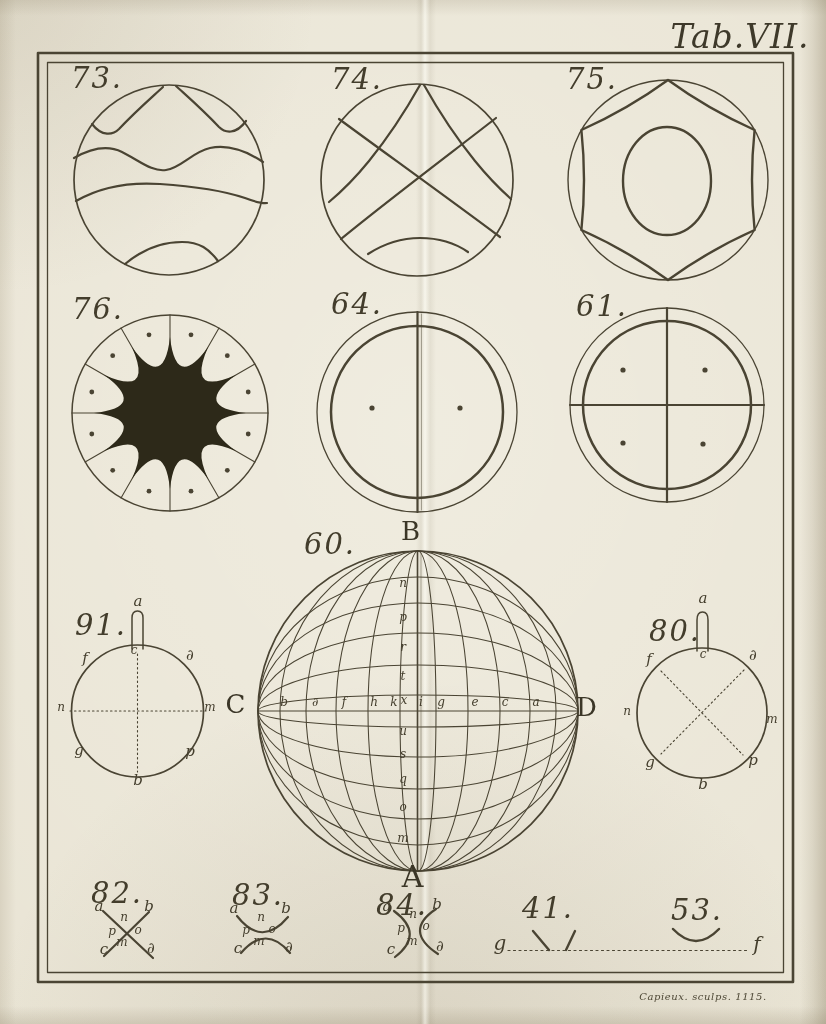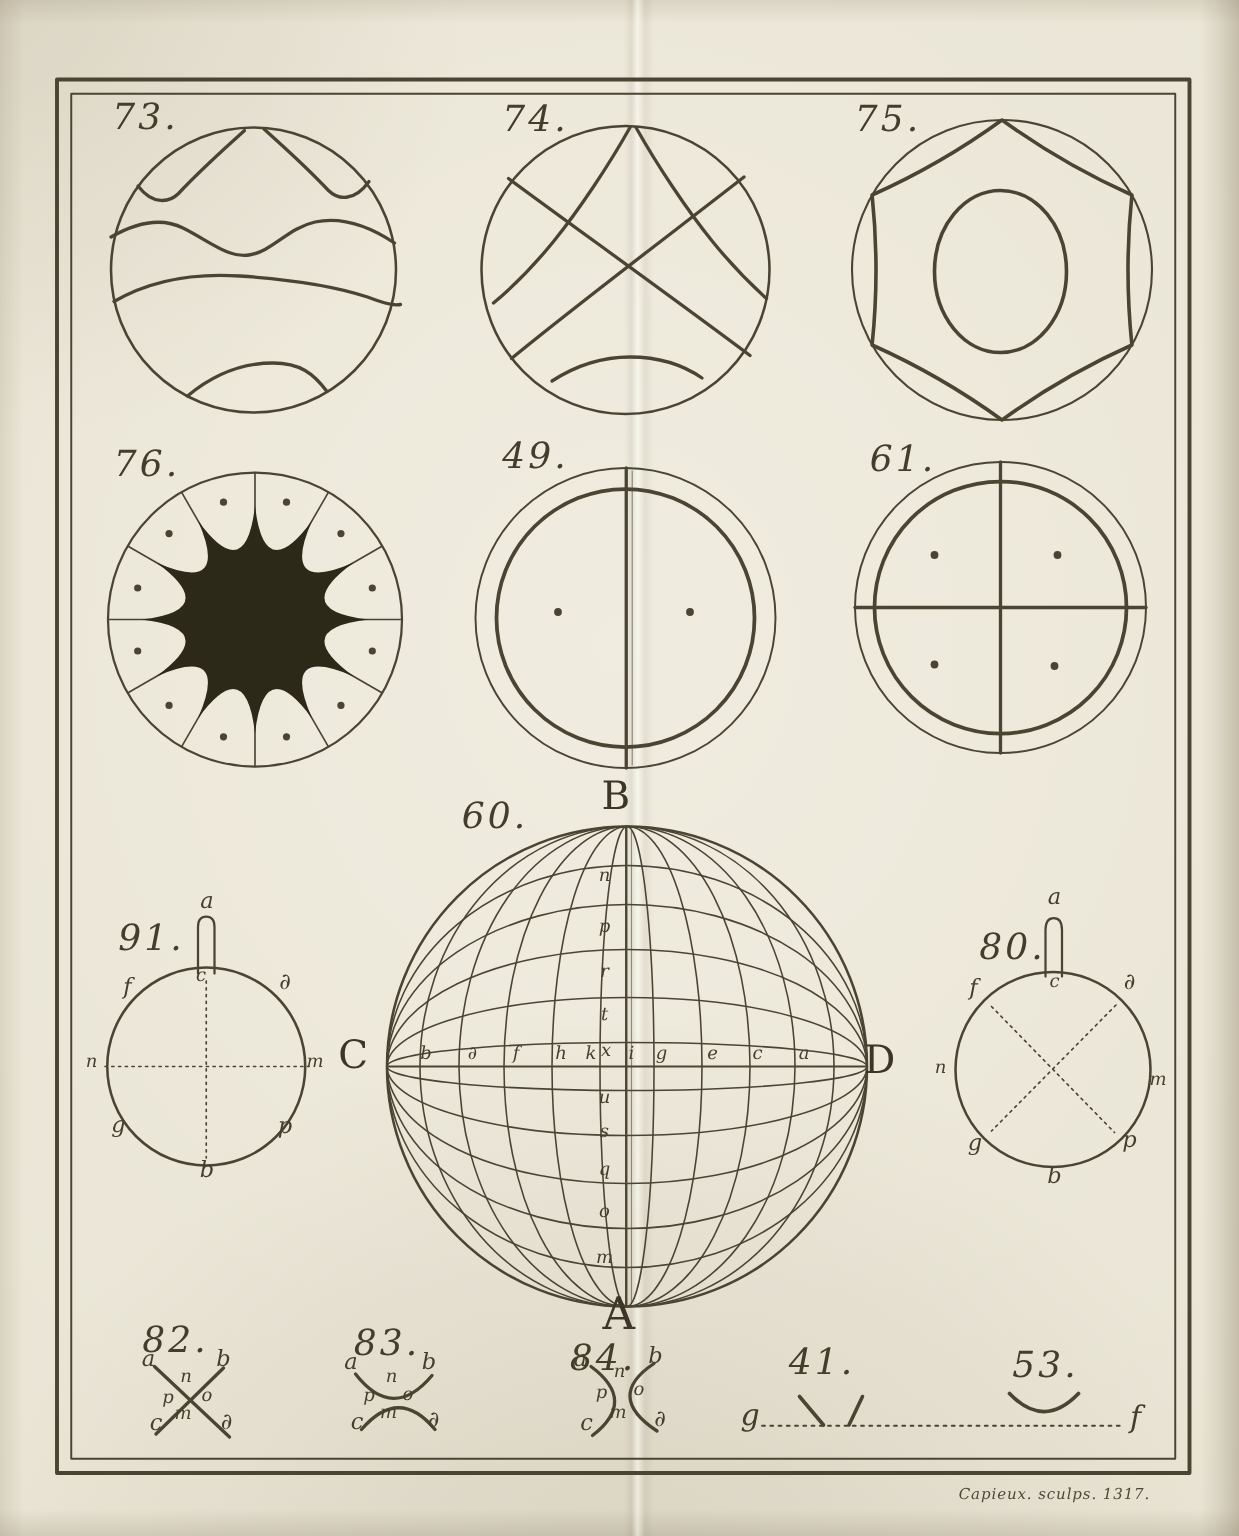--- a/index.html
+++ b/index.html
@@ -14,21 +14,21 @@
       linear-gradient(180deg, rgba(110,95,65,.14), rgba(0,0,0,0) 16px),
       linear-gradient(0deg, rgba(110,95,65,.18), rgba(0,0,0,0) 18px),
       radial-gradient(120% 90% at 0% 0%, rgba(115,100,70,.13), rgba(0,0,0,0) 32%),
       radial-gradient(140% 110% at 50% 108%, rgba(115,100,70,.16), rgba(0,0,0,0) 38%),
       radial-gradient(130% 120% at 50% 42%, rgba(255,255,250,.30), rgba(0,0,0,0) 65%),
       var(--paper,#e9e4d4);
   }
   svg.plate{position:absolute;left:0;top:0;}
   .t-abs{position:absolute;transform:translate(-50%,-50%);line-height:1;white-space:nowrap;}
   .plate-title{left:740px;top:36px;font-style:italic;font-size:33px;letter-spacing:1px;color:#3e392a;}
-  .fn{position:absolute;transform:translate(-50%,-50%);font-style:italic;font-size:24px;letter-spacing:2px;line-height:1;color:#433d2c;}
+  .fn{position:absolute;transform:translate(-50%,-50%);font-style:italic;font-size:29px;letter-spacing:2px;line-height:1;color:#433d2c;}
   #fn73{left:97px;top:78px}   #fn74{left:357px;top:79px}  #fn75{left:592px;top:79px}
   #fn76{left:98px;top:309px}  #fn77{left:357px;top:304px} #fn78{left:602px;top:306px}
   #fn79{left:101px;top:625px} #fn80{left:675px;top:631px} #fn81{left:330px;top:544px}
   #fn82{left:117px;top:893px} #fn83{left:258px;top:895px} #fn84{left:402px;top:905px}
   #fn85{left:548px;top:908px} #fn86{left:697px;top:910px}
   .ann{position:absolute;transform:translate(-50%,-50%);font-style:italic;line-height:1;color:#443e2d;}
   .ann.s{font-size:15px}
   .ann.t{font-size:12px}
   .ann.g{font-size:20px}
   .ann.p{font-style:normal;font-size:26px;letter-spacing:1px;color:#3b3627;}
@@ -174,26 +174,27 @@
         <path d="M508,950.5 H750" stroke-width="1.2" stroke-dasharray="2 3.5"></path>
       </g>
 
       <g stroke-width="2.5">
         <path d="M673,929 Q696,953 719,929"></path>
       </g>
 
     </g>
   </svg>
 
+  <span class="t-abs plate-title">Tab.VII.</span>
 
   <span class="fn" id="fn73">73.</span>
   <span class="fn" id="fn74">74.</span>
   <span class="fn" id="fn75">75.</span>
   <span class="fn" id="fn76">76.</span>
-  <span class="fn" id="fn77">49.</span>
+  <span class="fn" id="fn77">64.</span>
   <span class="fn" id="fn78">61.</span>
   <span class="fn" id="fn79">91.</span>
   <span class="fn" id="fn80">80.</span>
   <span class="fn" id="fn81">60.</span>
   <span class="fn" id="fn82">82.</span>
   <span class="fn" id="fn83">83.</span>
   <span class="fn" id="fn84">84.</span>
   <span class="fn" id="fn85">41.</span>
   <span class="fn" id="fn86">53.</span>
 
@@ -261,15 +262,15 @@
       <span class="ann t" style="left: 413px; top: 914px;">n</span>
       <span class="ann t" style="left: 401px; top: 928px;">p</span>
       <span class="ann t" style="left: 426px; top: 926px;">o</span>
       <span class="ann t" style="left: 412px; top: 941px;">m</span>
       <span class="ann s" style="left: 391px; top: 949px;">c</span>
       <span class="ann s" style="left: 440px; top: 946px;">∂</span>
       <span class="ann g" style="left: 500px; top: 943px;">g</span>
       <span class="ann g" style="left: 757px; top: 944px;">f</span>
     </div>
 
-  <span class="t-abs signature">Capieux. sculps. 1317.</span>
+  <span class="t-abs signature">Capieux. sculps. 1115.</span>
 
 </div>
 
 </body></html>

